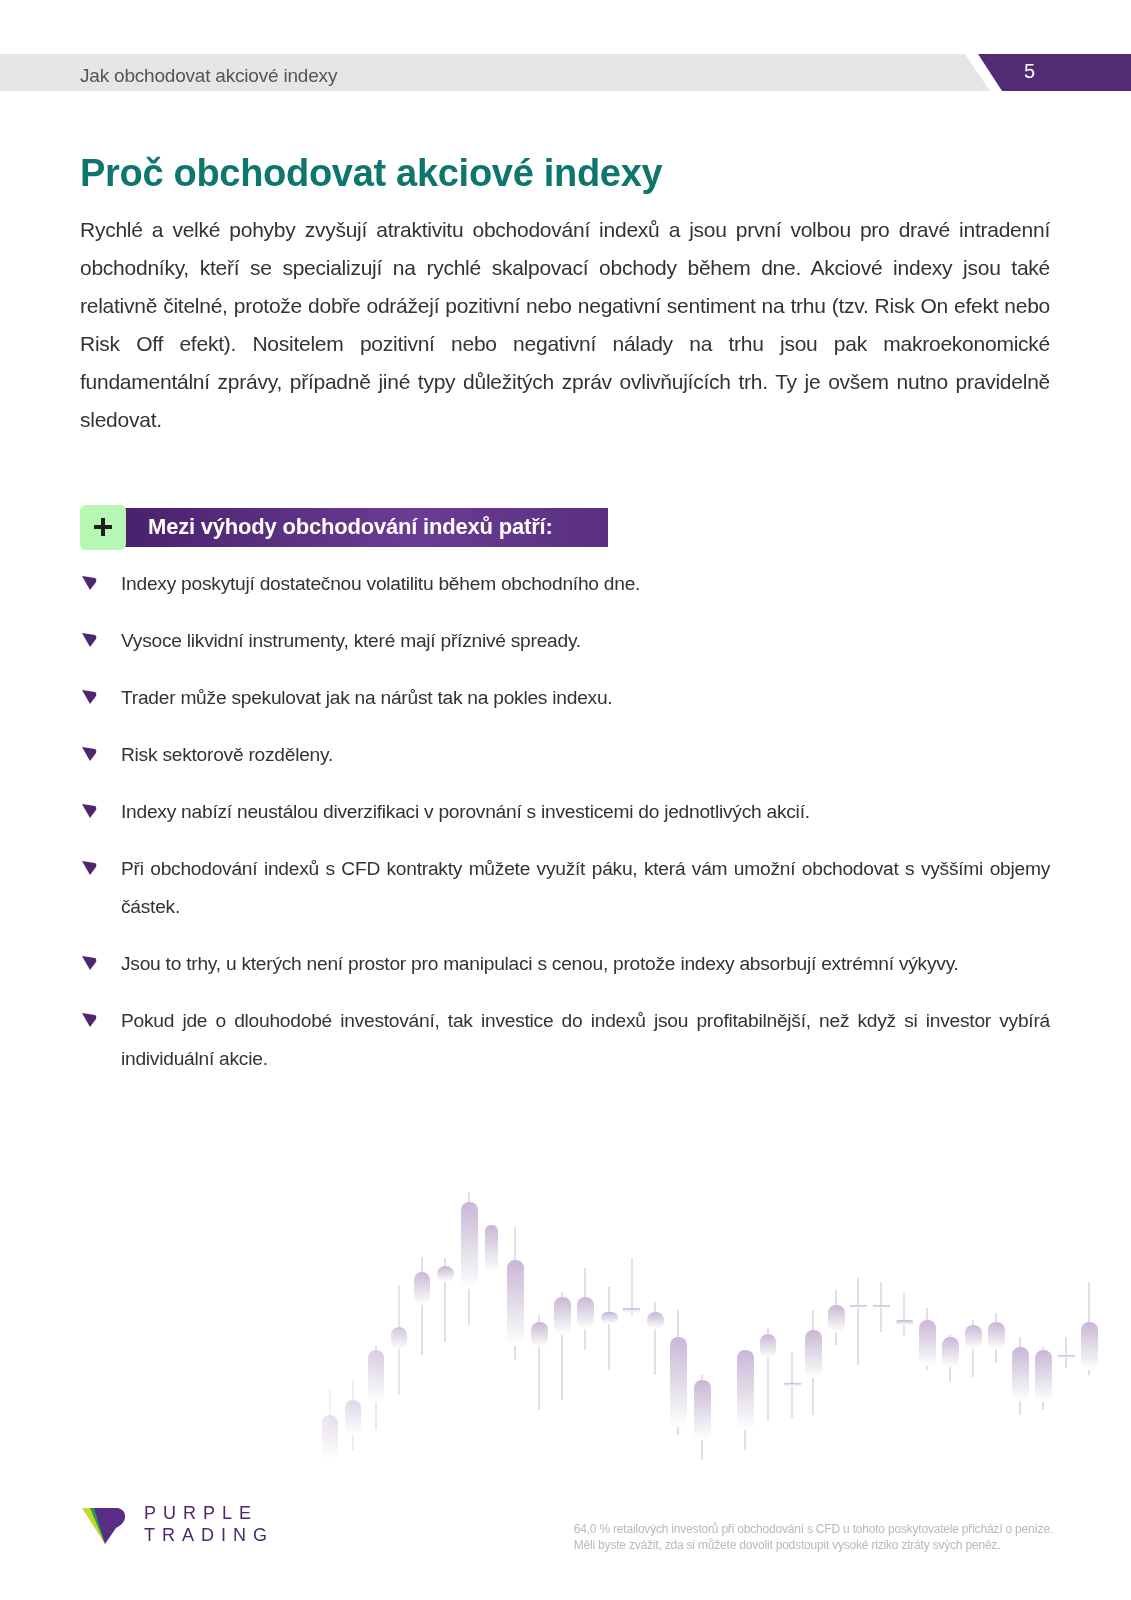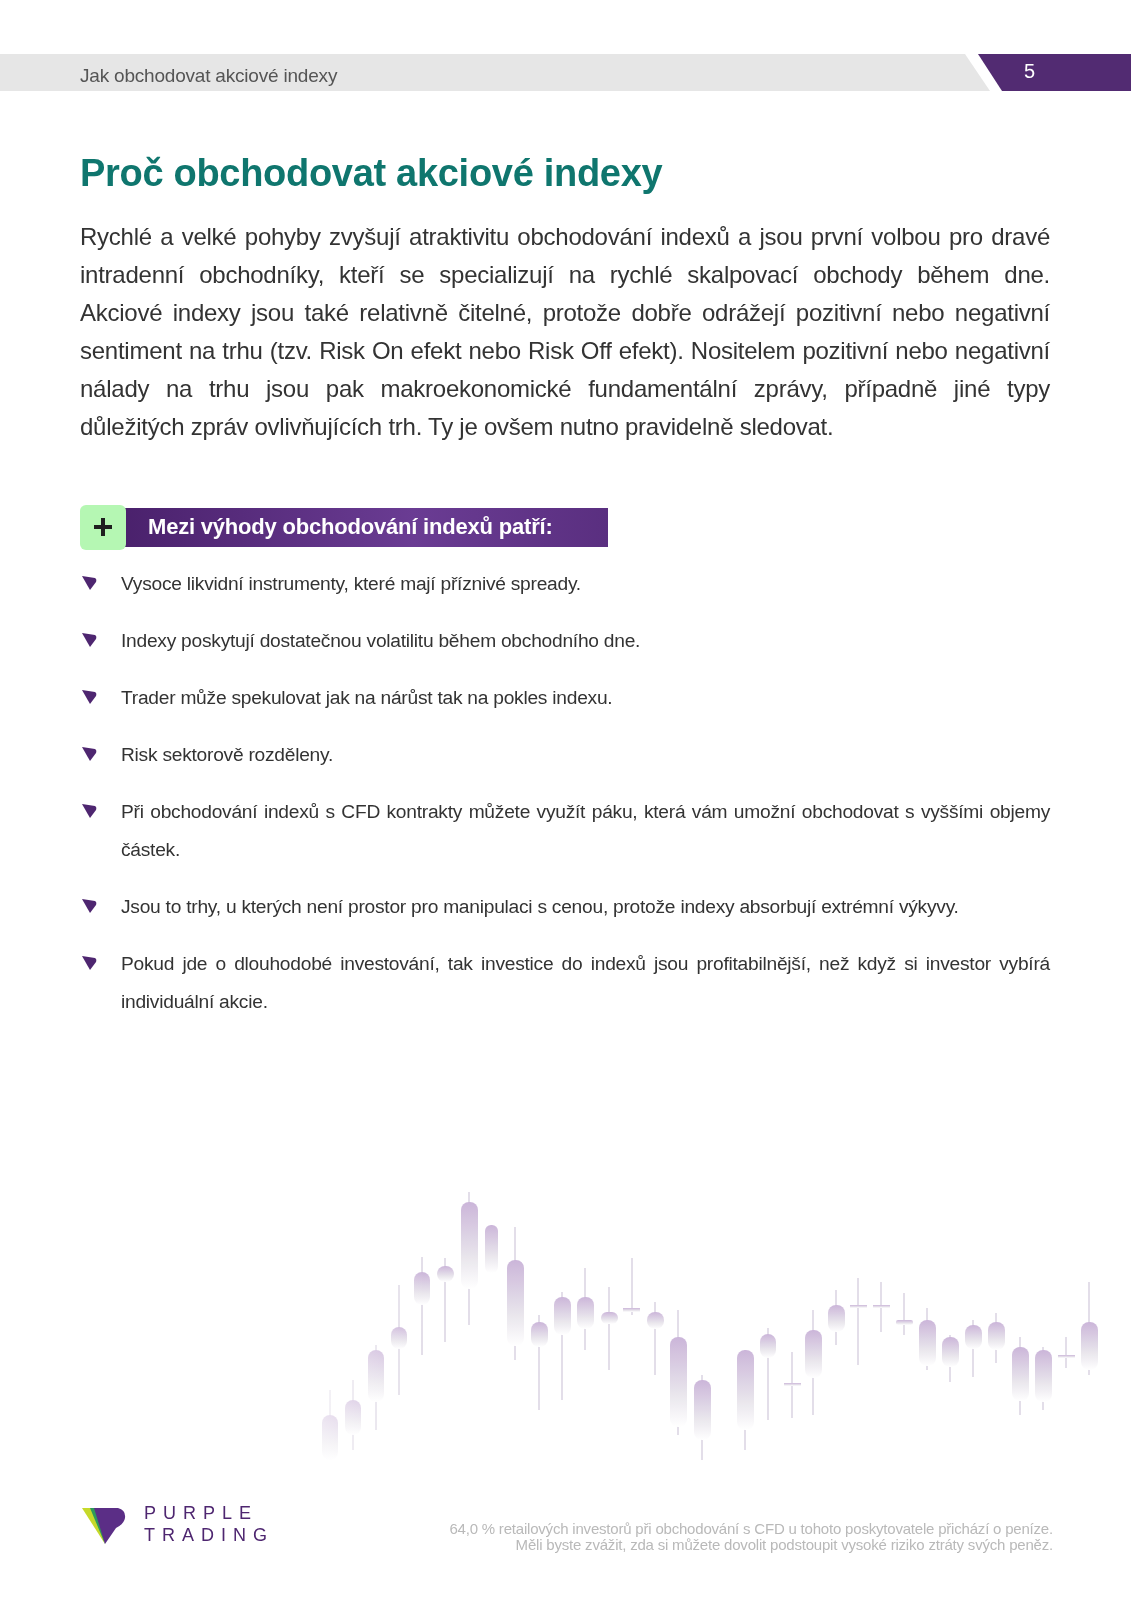--- a/index.html
+++ b/index.html
@@ -8,39 +8,39 @@
 
   .header-bar { position: absolute; left: 0; top: 54px; width: 990px; height: 37px; background: #e6e6e6;
     clip-path: polygon(0 0, 965px 0, 990px 37px, 0 37px); }
   .header-title { position: absolute; left: 80px; top: 65px; font-size: 19px; color: #555; letter-spacing: -0.2px; }
   .page-num-box { position: absolute; left: 978px; top: 54px; width: 153px; height: 37px; background: #522b72;
     clip-path: polygon(0 0, 153px 0, 153px 37px, 24px 37px); }
   .page-num { position: absolute; left: 1024px; top: 60px; font-size: 20px; color: #ffffff; }
 
   .page-title { position: absolute; left: 80px; top: 152px; font-size: 38px; font-weight: bold; color: #0f766e; letter-spacing: -0.3px; }
 
-  .intro { position: absolute; left: 80px; top: 218px; width: 970px; font-size: 24px; line-height: 38px; color: #333; text-align: justify; letter-spacing: -0.25px; }
+  .intro { position: absolute; left: 80px; top: 211px; width: 970px; font-size: 21px; line-height: 38px; color: #333; text-align: justify; letter-spacing: -0.25px; }
 
   .benefits-header { position: absolute; left: 80px; top: 505px; height: 44px; display: flex; align-items: center; }
   .plus-box { width: 46px; height: 45px; background: #b5f7b3; border-radius: 6px; display: flex; align-items: center; justify-content: center; position: relative; z-index: 2; }
   .plus-box svg { display: block; }
   .benefits-bar { height: 39px; width: 486px; margin-left: -4px; background: linear-gradient(90deg, #4a216c 0%, #6a3c93 60%, #5a2f80 100%);
     display: flex; align-items: center; padding-left: 26px; }
   .benefits-title { color: #ffffff; font-weight: bold; font-size: 22px; letter-spacing: -0.2px; }
 
   .benefits-list { position: absolute; left: 80px; top: 565px; width: 970px; list-style: none; }
   .benefits-list li { position: relative; padding-left: 41px; font-size: 19.2px; line-height: 38px; color: #333; margin-bottom: 19px; text-align: justify; letter-spacing: -0.25px; }
   .bullet { position: absolute; left: 2px; top: 11px; width: 15px; height: 14px; }
 
   .candles { position: absolute; left: 300px; top: 1150px; width: 831px; height: 320px; }
 
   .logo { position: absolute; left: 82px; top: 1502px; display: flex; align-items: center; }
   .logo-text { margin-left: 18px; color: #4e2670; font-weight: normal; font-size: 18px; letter-spacing: 7px; line-height: 22px; }
 
-  .disclaimer { position: absolute; right: 78px; top: 1521px; text-align: right; font-size: 15px; color: #b9b9b9; line-height: 16px; letter-spacing: -0.2px; }
+  .disclaimer { position: absolute; right: 78px; top: 1521px; text-align: left; font-size: 12px; color: #b9b9b9; line-height: 16px; letter-spacing: -0.2px; }
 </style>
 </head>
 <body>
 
 <div class="header-bar"></div>
 <div class="header-title">Jak obchodovat akciové indexy</div>
 <div class="page-num-box"></div>
 <div class="page-num">5</div>
 
 <h1 class="page-title">Proč obchodovat akciové indexy</h1>
@@ -55,30 +55,33 @@
       </svg>
   </div>
   <div class="benefits-bar">
     <span class="benefits-title">Mezi výhody obchodování indexů patří:</span>
   </div>
 </div>
 
 <ul class="benefits-list">
   <li><svg class="bullet" viewBox="0 0 15 14">
         <path d="M0 0 L13 2 Q15 3 14 6 L8 14 Z" fill="#4e2670"></path>
-      </svg><span>Vysoce likvidní instrumenty, které mají příznivé spready.</span></li>
+      </svg><span>Indexy poskytují dostatečnou volatilitu během obchodního dne.</span></li>
   <li><svg class="bullet" viewBox="0 0 15 14">
         <path d="M0 0 L13 2 Q15 3 14 6 L8 14 Z" fill="#4e2670"></path>
-      </svg><span>Indexy poskytují dostatečnou volatilitu během obchodního dne.</span></li>
+      </svg><span>Vysoce likvidní instrumenty, které mají příznivé spready.</span></li>
   <li><svg class="bullet" viewBox="0 0 15 14">
         <path d="M0 0 L13 2 Q15 3 14 6 L8 14 Z" fill="#4e2670"></path>
       </svg><span>Trader může spekulovat jak na nárůst tak na pokles indexu.</span></li>
   <li><svg class="bullet" viewBox="0 0 15 14">
         <path d="M0 0 L13 2 Q15 3 14 6 L8 14 Z" fill="#4e2670"></path>
       </svg><span>Risk sektorově rozděleny.</span></li>
+  <li><svg class="bullet" viewBox="0 0 15 14">
+        <path d="M0 0 L13 2 Q15 3 14 6 L8 14 Z" fill="#4e2670"></path>
+      </svg><span>Indexy nabízí neustálou diverzifikaci v porovnání s investicemi do jednotlivých akcií.</span></li>
   <li><svg class="bullet" viewBox="0 0 15 14">
         <path d="M0 0 L13 2 Q15 3 14 6 L8 14 Z" fill="#4e2670"></path>
       </svg><span>Při obchodování indexů s CFD kontrakty můžete využít páku, která vám umožní obchodovat s vyššími objemy částek.</span></li>
   <li><svg class="bullet" viewBox="0 0 15 14">
         <path d="M0 0 L13 2 Q15 3 14 6 L8 14 Z" fill="#4e2670"></path>
       </svg><span>Jsou to trhy, u kterých není prostor pro manipulaci s cenou, protože indexy absorbují extrémní výkyvy.</span></li>
   <li><svg class="bullet" viewBox="0 0 15 14">
         <path d="M0 0 L13 2 Q15 3 14 6 L8 14 Z" fill="#4e2670"></path>
       </svg><span>Pokud jde o dlouhodobé investování, tak investice do indexů jsou profitabilnější, než když si investor vybírá individuální akcie.</span></li>
 </ul>

